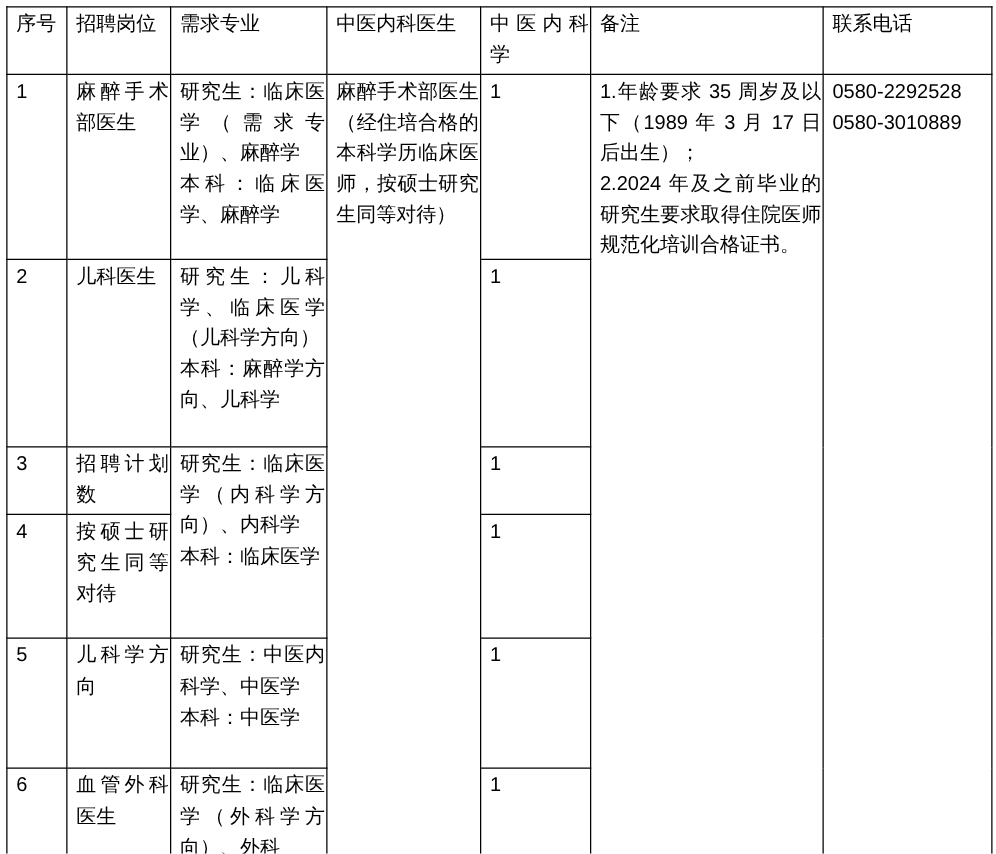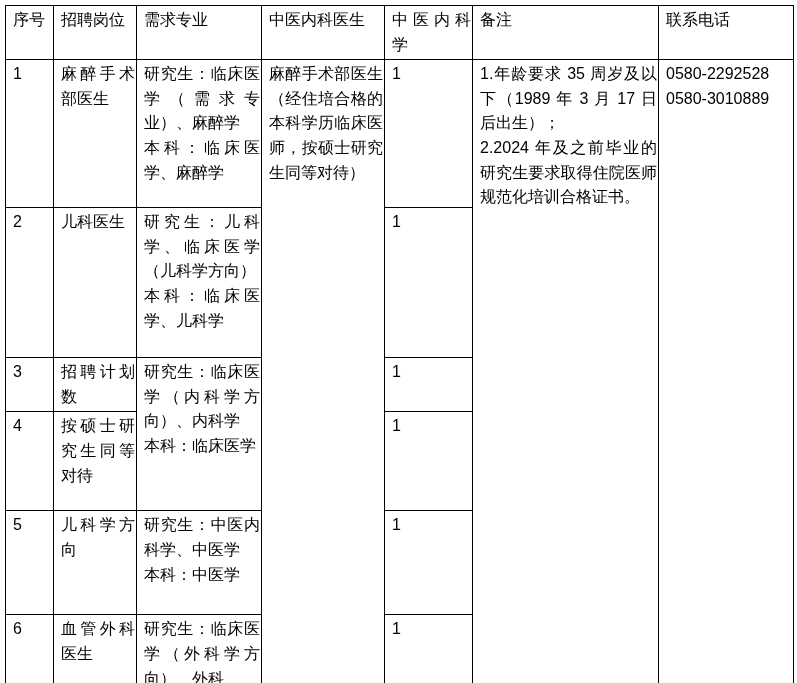--- a/index.html
+++ b/index.html
@@ -93,21 +93,21 @@
           <div class="para">0580-2292528</div>
           <div class="para">0580-3010889</div>
         </td>
       </tr>
 
       <tr class="r2">
         <td class="c1">2</td>
         <td class="c2">儿科医生</td>
         <td class="c3">
           <div class="para">研究生：儿科学、临床医学（儿科学方向）</div>
-          <div class="para">本科：临床医学、儿科学</div>
+          <div class="para">本科：麻醉学方向、儿科学</div>
         </td>
         <td class="c5">1</td>
       </tr>
 
       <tr class="r3">
         <td class="c1">3</td>
         <td class="c2">招聘计划数</td>
         <td class="c3" rowspan="2">
           <div class="para">研究生：临床医学（内科学方向）、内科学</div>
           <div class="para">本科：临床医学</div>

